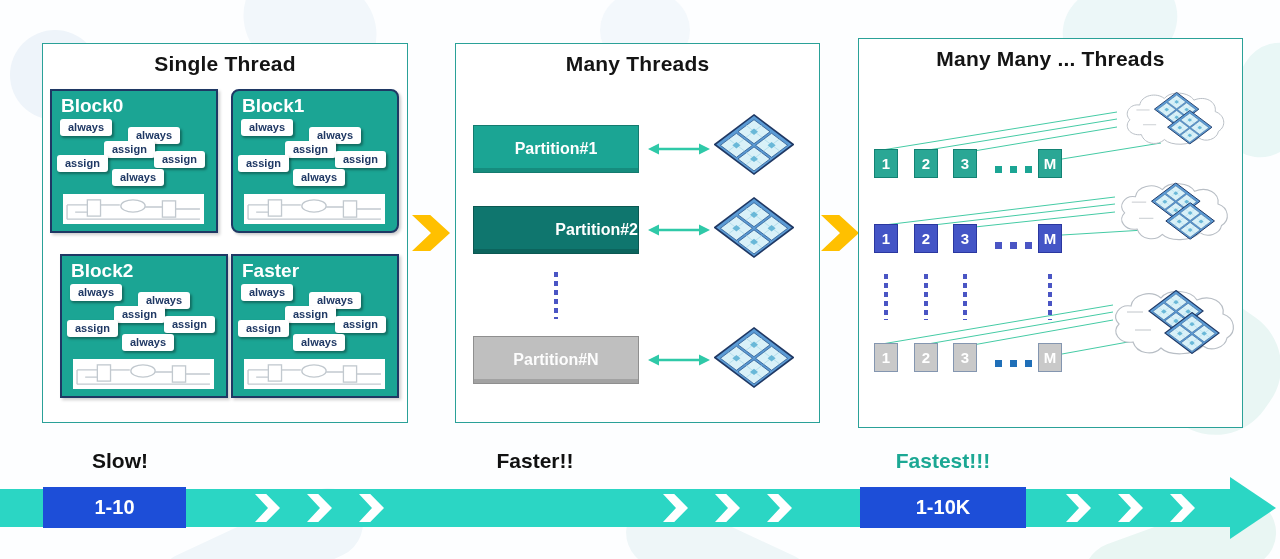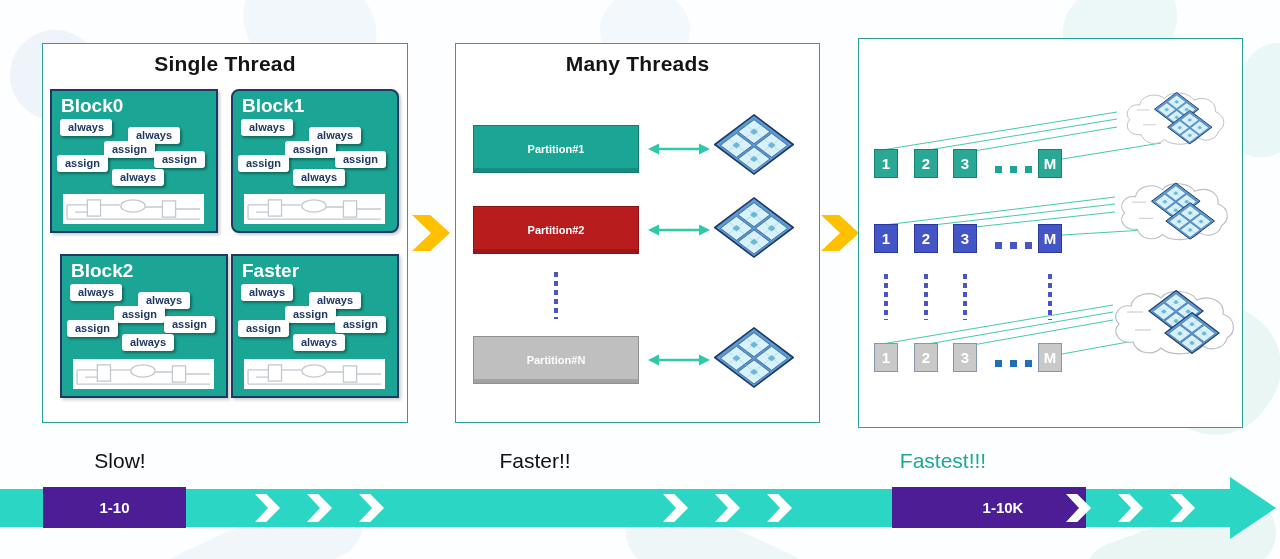--- a/index.html
+++ b/index.html
@@ -21,24 +21,24 @@
   .block-title{position:absolute;left:9px;top:4px;color:#fff;font-size:19px;font-weight:bold;}
   .tag{position:absolute;background:#fff;color:#1f3864;font-weight:bold;font-size:11px;
     padding:2px 8px;border-radius:3px;box-shadow:1.5px 2px 2.5px rgba(0,0,0,.35);white-space:nowrap;line-height:13px;}
   .t1{left:8px;top:28px}.t2{left:76px;top:36px}.t3{left:52px;top:50px}
   .t4{left:5px;top:64px}.t5{left:102px;top:60px}.t6{left:60px;top:78px}
   .circuit{position:absolute;left:11px;top:103px;width:141px;height:30px;background:#fff;}
   .circuit svg{display:block;width:100%;height:100%;}
 
   
   .partition{position:absolute;left:17px;width:166px;height:48px;display:flex;
-    align-items:center;justify-content:center;color:#fff;font-weight:bold;font-size:11px;
+    align-items:center;justify-content:center;color:#fff;font-weight:bold;font-size:16px;
     border:1px solid rgba(0,0,0,.25);box-sizing:border-box;box-shadow:inset 0 -4px 0 rgba(0,0,0,.15);}
   .p-teal{background:#1ba594;}
-  .p-indigo{background:#b91c1c;}
+  .p-indigo{background:#0f766e;justify-content:flex-end;}
   .p-gray{background:#bfbfbf;color:#fdfdfd;}
   .darrow{position:absolute;left:192px;width:62px;height:14px;}
   .chip{position:absolute;left:258px;width:80px;height:63px;}
   .vdots{position:absolute;width:4px;background:repeating-linear-gradient(to bottom,#4a55c4 0 5px,transparent 5px 9px);}
 
   
   .sq{position:absolute;width:24px;height:29px;display:flex;align-items:center;justify-content:center;
     color:#fff;font-weight:bold;font-size:15px;box-sizing:border-box;}
   .sq-teal{background:#2aa795;border:1px solid #128273;}
   .sq-indigo{background:#4455c6;border:1px solid #2a37a0;}
@@ -48,27 +48,27 @@
   .hd-indigo{background:repeating-linear-gradient(to right,#4a55c4 0 7px,transparent 7px 15px);}
   .hd-blue{background:repeating-linear-gradient(to right,#1f6fb8 0 7px,transparent 7px 15px);}
   .cloud{position:absolute;}
   .conn{position:absolute;left:0;top:0;pointer-events:none;}
 
   
   .yarrow{position:absolute;width:38px;height:36px;background:#ffc000;
     clip-path:polygon(0% 0%,48% 0%,100% 50%,48% 100%,0% 100%,50% 50%);}
 
   
-  .tl-caption{position:absolute;top:449px;font-size:21px;font-weight:normal;color:#111;
+  .tl-caption{position:absolute;top:449px;font-size:21px;font-weight:bold;color:#111;
     width:220px;text-align:center;}
   .tl-bar{position:absolute;left:0;top:489px;width:1232px;height:38px;background:#2bd6c4;}
   .tl-head{position:absolute;left:1230px;top:477px;width:46px;height:62px;background:#2bd6c4;
     clip-path:polygon(0 0,100% 50%,0 100%);}
-  .tl-box{position:absolute;top:487px;height:41px;background:#4c1d95;color:#fff;
-    font-weight:bold;font-size:15px;display:flex;align-items:center;justify-content:center;}
+  .tl-box{position:absolute;top:487px;height:41px;background:#1d4ed8;color:#fff;
+    font-weight:bold;font-size:20px;display:flex;align-items:center;justify-content:center;}
   .chev{position:absolute;top:494px;width:25px;height:28px;background:#fff;
     clip-path:polygon(0% 0%,45% 0%,100% 50%,45% 100%,0% 100%,52% 50%);}
   .cap-teal{color:#1ca894;}
 </style>
 </head>
 <body>
 
 <svg width="0" height="0" style="position:absolute" xmlns="http://www.w3.org/2000/svg" xmlns:xlink="http://www.w3.org/1999/xlink" aria-hidden="true">
   <defs>
     <symbol id="chip-sym" viewBox="0 0 100 76">
@@ -229,20 +229,21 @@
         <use href="#darrow-sym" xlink:href="#darrow-sym"></use>
       </svg>
     <svg class="chip" style="top:282px;">
         <use href="#chip-sym" xlink:href="#chip-sym"></use>
       </svg>
   </div>
 
   <div class="yarrow" style="left:821px;top:215px;"></div>
 
   <div class="panel" style="left:858px;top:38px;width:385px;height:390px;">
+    <div class="panel-title">Many Many ... Threads</div>
 
     <svg class="conn" width="385" height="390">
       <g stroke="#45cba5" stroke-width="1" fill="none">
         <path d="M17,112 L258,73"></path>
           <path d="M57,113 L258,80"></path>
           <path d="M97,115 L258,88"></path>
           <path d="M203,120 L302,104"></path>
         <path d="M17,187 L256,158"></path>
           <path d="M57,188 L256,165"></path>
           <path d="M97,190 L256,173"></path>
@@ -315,21 +316,21 @@
   <div class="tl-caption" style="left:10px;">Slow!</div>
   <div class="tl-caption" style="left:425px;">Faster!!</div>
   <div class="tl-caption cap-teal" style="left:833px;">Fastest!!!</div>
 
   <div class="tl-bar"></div>
   <div class="tl-head"></div>
 
   <div class="tl-box" style="left:43px;width:143px;">
     <span>1-10</span>
   </div>
-  <div class="tl-box" style="left:892px;width:166px;padding-left:28px;">
+  <div class="tl-box" style="left:860px;width:166px;">
     <span>1-10K</span>
   </div>
 
   <div class="chev" style="left:255px;"></div>
   <div class="chev" style="left:307px;"></div>
   <div class="chev" style="left:359px;"></div>
 
   <div class="chev" style="left:663px;"></div>
   <div class="chev" style="left:715px;"></div>
   <div class="chev" style="left:767px;"></div>

